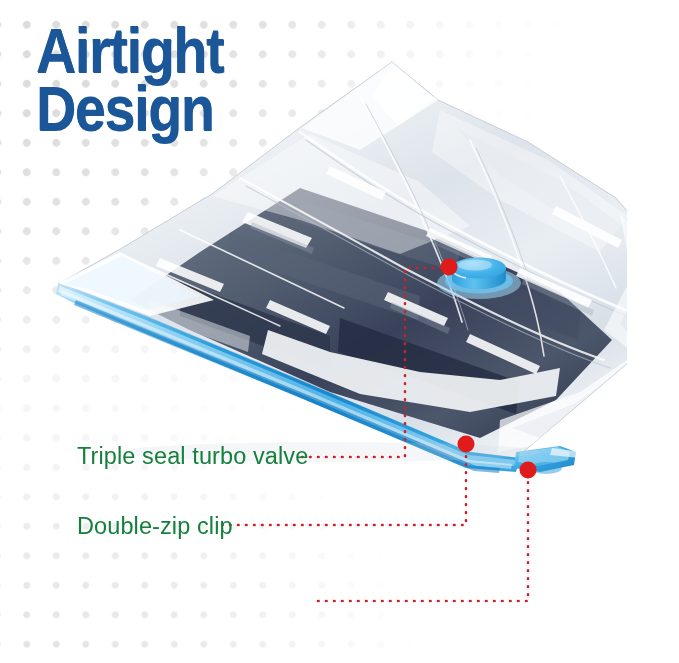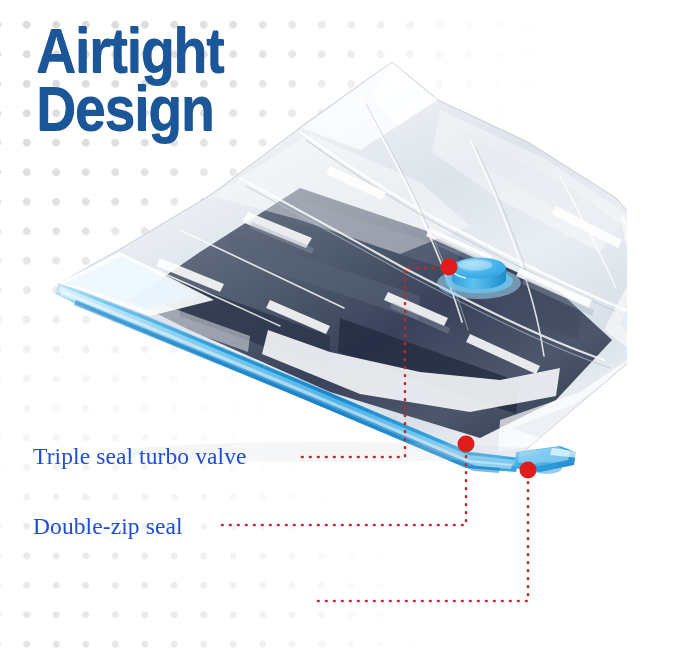--- a/index.html
+++ b/index.html
@@ -56,25 +56,26 @@
     text-shadow:0.5px 0.5px 0 #1b5698;
   }
 
   
   .product { position:absolute; left:0; top:0; width:679px; height:663px; pointer-events:none; }
   .product svg { display:block; }
 
   
   .callout {
     position:absolute;
-    font-family:Liberation Serif, serif;
+    font-family:Liberation Sans, sans-serif;
     font-size:23.5px;
-    color:#1d4ed8;
+    color:#15803d;
     letter-spacing:0.1px;
     white-space:nowrap;
+    margin-left:44px;
   }
   #label-valve { left:33px; top:443px; }
   #label-zip   { left:33px; top:513px; }
   #label-clip  { left:33px; top:589px; }
 
   
   .leader { position:absolute; left:0; top:0; width:679px; height:663px; pointer-events:none; }
 </style>
 </head>
 <body>
@@ -272,16 +273,16 @@
       <circle cx="466" cy="444" r="8.5"></circle>
       <circle cx="528" cy="470" r="8.5"></circle>
     </g>
   </svg>
 
   <div class="headline">Airtight
 Design</div>
 
   <div class="callout" id="label-valve">Triple seal turbo valve</div>
 
-  <div class="callout" id="label-zip">Double-zip seal</div>
+  <div class="callout" id="label-zip">Double-zip clip</div>
 
 
 </div>
 
 </body></html>

